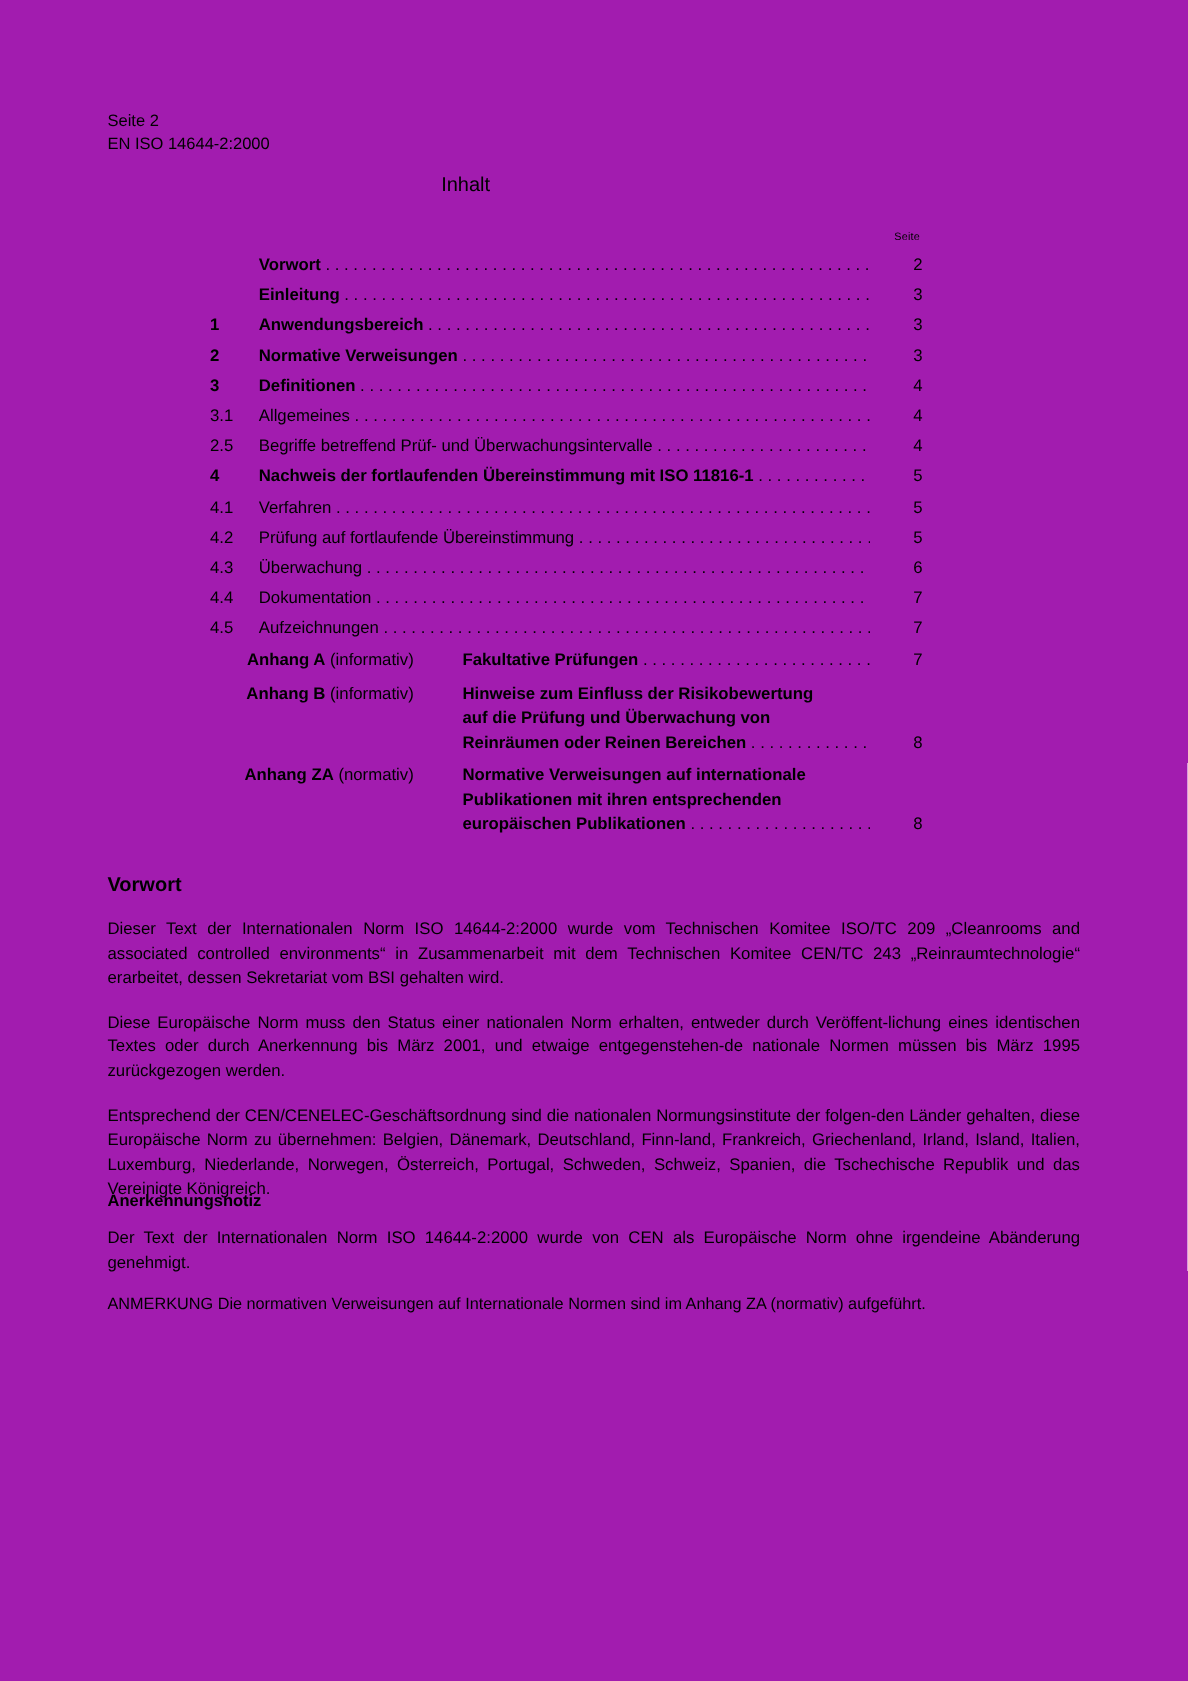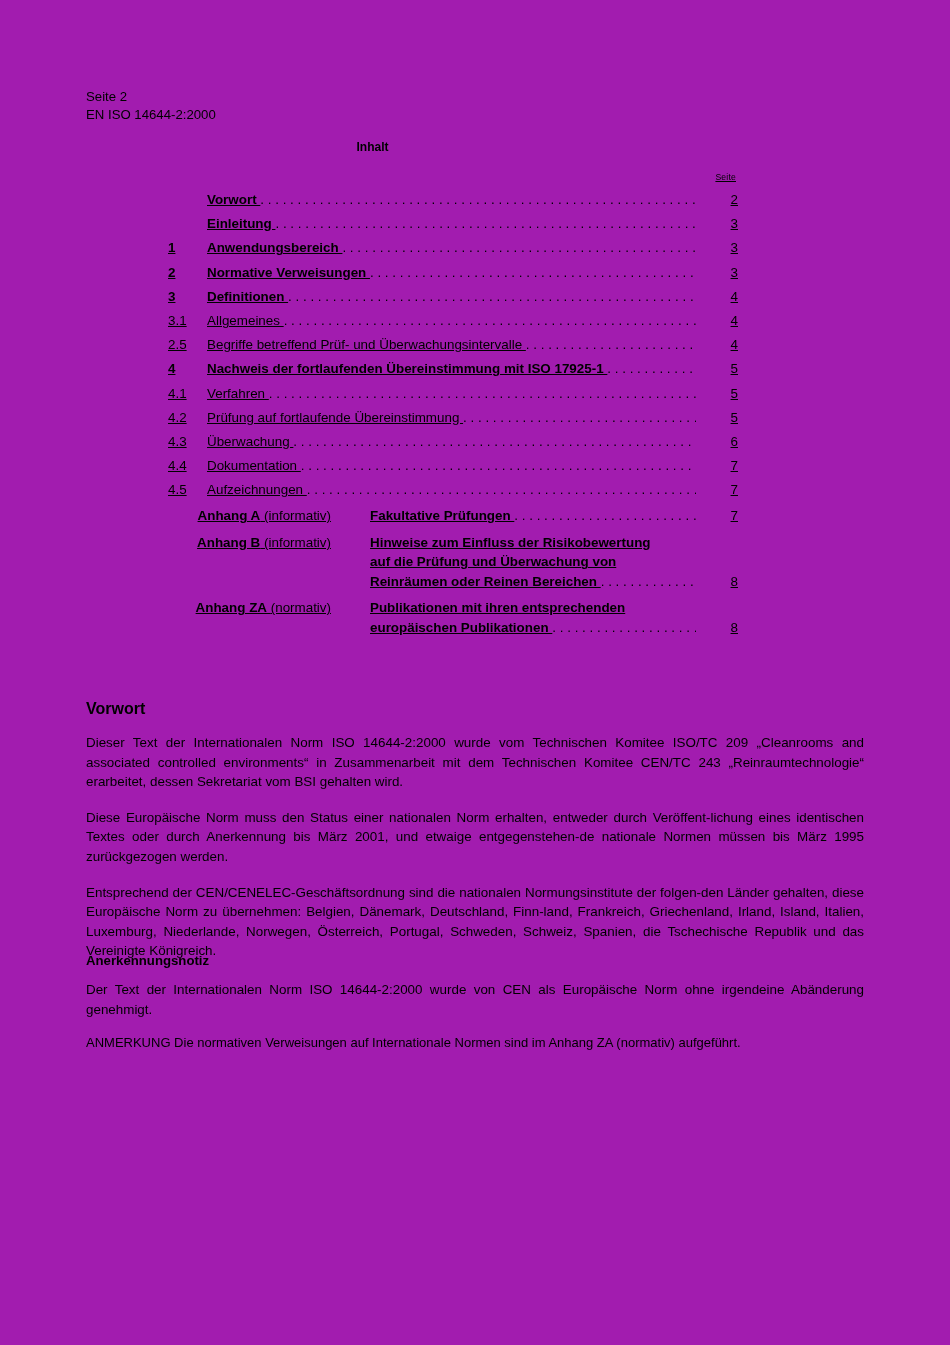--- a/index.html
+++ b/index.html
@@ -29,32 +29,31 @@
     white-space: pre-line;
   }
 
   
   .inhalt-title {
     position: absolute;
     left: 0;
     top: 140px;
     width: 797px;
     text-align: center;
-    font-size: 12px;
-    font-weight: bold;
+    font-size: 16px;
+    font-weight: normal;
   }
   .inhalt-title span { position: relative; left: -26px; }
 
   
   .toc {
     position: absolute;
     left: 168px;
-    top: 172px;
+    top: 184px;
     width: 570px;
-    text-decoration: underline;
   }
   .seite-head {
     text-align: right;
     font-size: 8.6px;
     padding-right: 2px;
     margin-bottom: 10px;
     letter-spacing: .2px;
   }
 
   .toc-row {
@@ -208,21 +207,21 @@
           <span class="pg">4</span>
         </div>
         <div class="toc-row">
           <span class="num">2.5</span>
           <span class="label">Begriffe betreffend Prüf- und Überwachungsintervalle </span>
           <span class="leaders"></span>
           <span class="pg">4</span>
         </div>
         <div class="toc-row">
           <span class="num b" style="font-weight: bold;">4</span>
-          <span class="label b">Nachweis der fortlaufenden Übereinstimmung mit ISO 17925-1 </span>
+          <span class="label b">Nachweis der fortlaufenden Übereinstimmung mit ISO 11816-1 </span>
           <span class="leaders"></span>
           <span class="pg">5</span>
         </div>
         <div class="toc-row">
           <span class="num">4.1</span>
           <span class="label">Verfahren </span>
           <span class="leaders"></span>
           <span class="pg">5</span>
         </div>
         <div class="toc-row">
@@ -277,20 +276,25 @@
             <div class="annex-line">
               <span class="txt">Reinräumen oder Reinen Bereichen </span>
               <span class="leaders" style="font-weight: normal;"></span>
               <span class="pg" style="font-weight: normal;">8</span>
             </div>
           </div>
         </div>
         <div class="annex-row">
           <div class="annex-label"><b>Anhang ZA</b> <span>(normativ)</span></div>
           <div class="annex-body">
+            <div class="annex-line">
+              <span class="txt">Normative Verweisungen auf internationale</span>
+              <span class="leaders none"></span>
+              <span class="pg blank" style="font-weight: normal;">8</span>
+            </div>
             <div class="annex-line">
               <span class="txt">Publikationen mit ihren entsprechenden</span>
               <span class="leaders none"></span>
               <span class="pg blank" style="font-weight: normal;">8</span>
             </div>
             <div class="annex-line">
               <span class="txt">europäischen Publikationen </span>
               <span class="leaders" style="font-weight: normal;"></span>
               <span class="pg" style="font-weight: normal;">8</span>
             </div>

